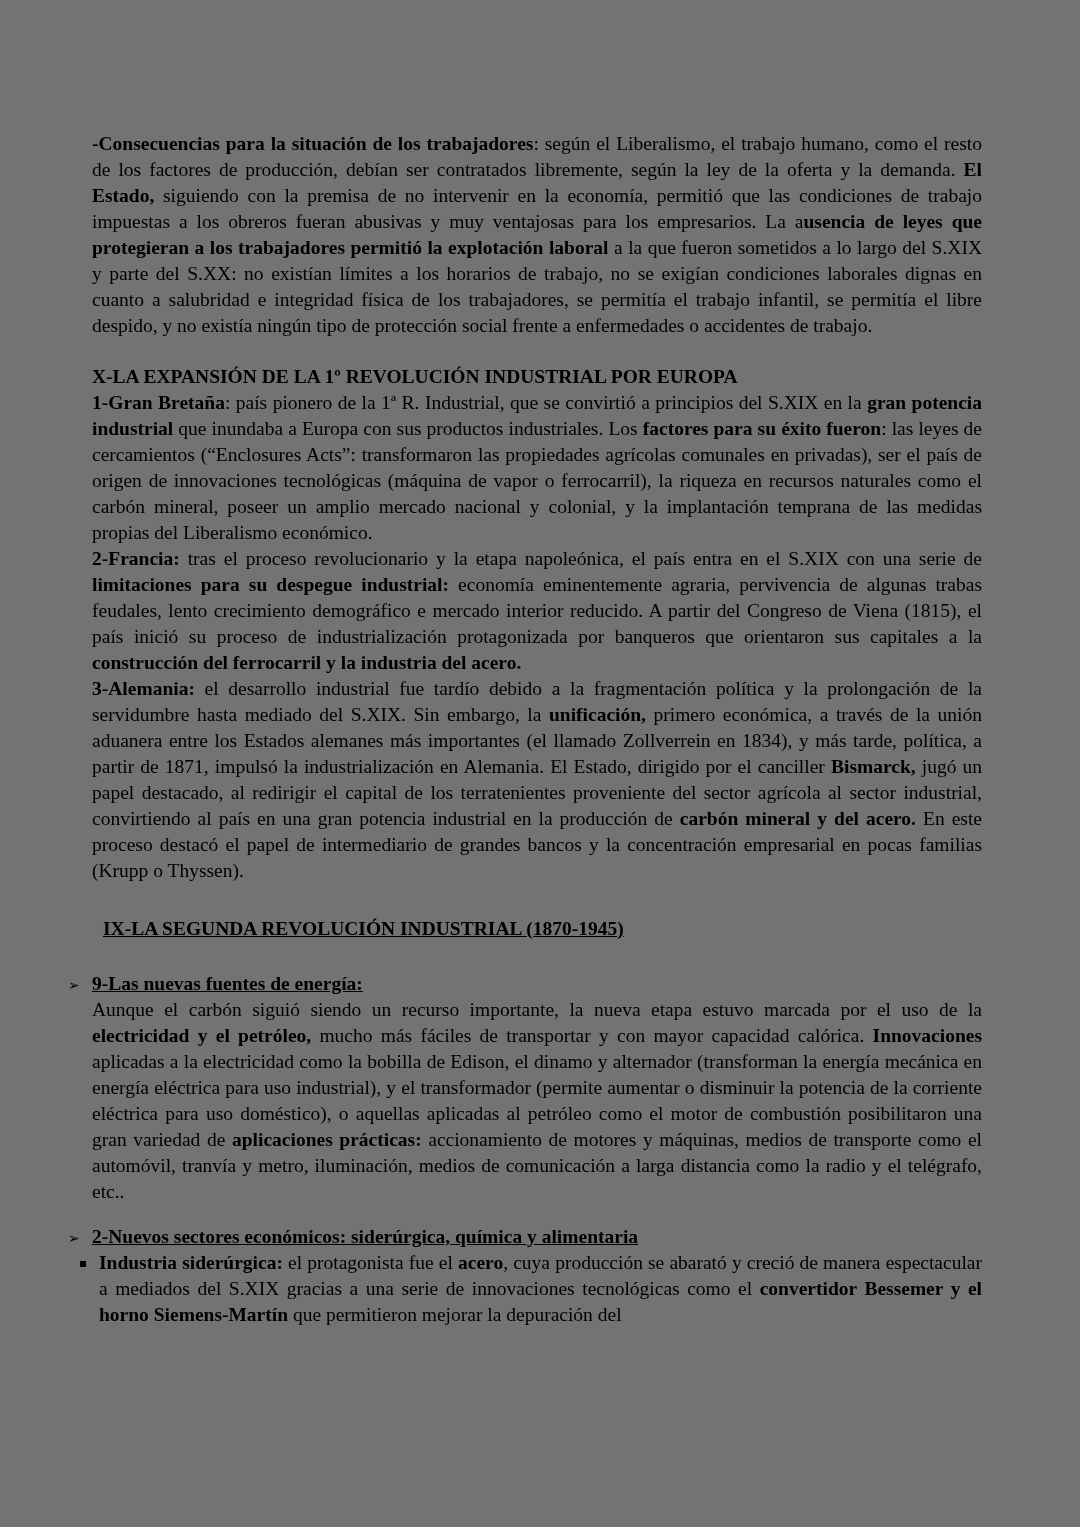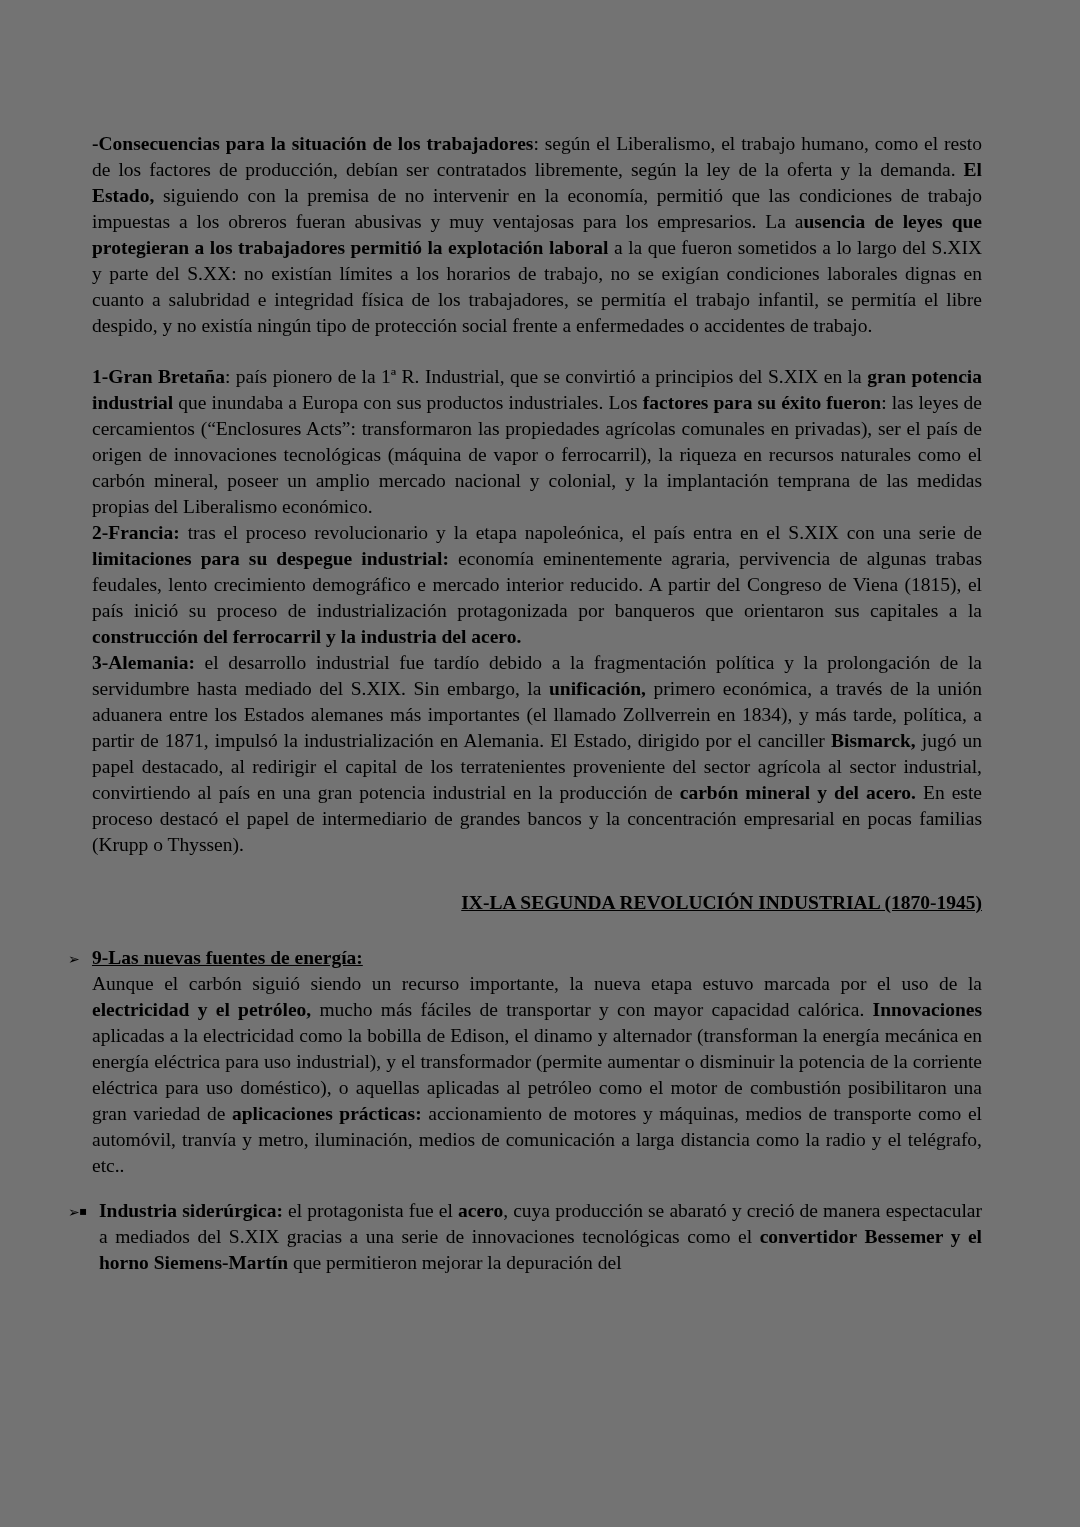--- a/index.html
+++ b/index.html
@@ -15,21 +15,21 @@
     left: 92px;
     top: 131px;
     width: 890px;
     font-family: "Liberation Serif", "DejaVu Serif", serif;
     font-size: 19.5px;
     line-height: 26px;
     color: #000000;
   }
   .p   { text-align: justify; }
   .h   { text-align: left; }
-  .h2  { text-align: right; margin-left: 11px; }
+  .h2  { text-align: left; margin-left: 11px; }
   .li1 { position: relative; text-align: justify; }
   .li1 > .bullet {
     position: absolute; left: -24px; top: 1px;
     font-family: "DejaVu Sans", sans-serif;
     font-size: 14px; text-decoration: none;
   }
   .li2 { position: relative; text-align: justify; padding-left: 7px; }
   .li2 > .bullet {
     position: absolute; left: -13px; top: 0px;
     font-family: "DejaVu Sans", sans-serif;
@@ -39,25 +39,26 @@
   .u { text-decoration: underline; }
   .sp { width: 100%; }
 </style>
 </head>
 <body>
 
 <div class="page">
   <div class="content">
       <div class="p"><span class="b">-Consecuencias para la situación de los trabajadores</span><span>: según el Liberalismo, el trabajo humano, como el resto de los factores de producción, debían ser contratados libremente, según la ley de la oferta y la demanda. </span><span class="b">El Estado,</span><span> siguiendo con la premisa de no intervenir en la economía, permitió que las condiciones de trabajo impuestas a los obreros fueran abusivas y muy ventajosas para los empresarios. La a</span><span class="b">usencia de leyes que protegieran a los trabajadores permitió la explotación laboral</span><span> a la que fueron sometidos a lo largo del S.XIX y parte del S.XX: no existían límites a los horarios de trabajo, no se exigían condiciones laborales dignas en cuanto a salubridad e integridad física de los trabajadores, se permitía el trabajo infantil, se permitía el libre despido, y no existía ningún tipo de protección social frente a enfermedades o accidentes de trabajo.</span></div>
       <div class="sp" style="height: 25px;"></div>
+      <div class="h"><span class="b">X-LA EXPANSIÓN DE LA 1º REVOLUCIÓN INDUSTRIAL POR EUROPA</span></div>
       <div class="p"><span class="b">1-Gran Bretaña</span><span>: país pionero de la 1ª R. Industrial, que se convirtió a principios del S.XIX en la </span><span class="b">gran potencia industrial</span><span> que inundaba a Europa con sus productos industriales. Los </span><span class="b">factores para su éxito fueron</span><span>: las leyes de cercamientos (“Enclosures Acts”: transformaron las propiedades agrícolas comunales en privadas), ser el país de origen de innovaciones tecnológicas (máquina de vapor o ferrocarril), la riqueza en recursos naturales como el carbón mineral, poseer un amplio mercado nacional y colonial, y la implantación temprana de las medidas propias del Liberalismo económico.</span></div>
       <div class="p"><span class="b">2-Francia:</span><span> tras el proceso revolucionario y la etapa napoleónica, el país entra en el S.XIX con una serie de </span><span class="b">limitaciones para su despegue industrial:</span><span> economía eminentemente agraria, pervivencia de algunas trabas feudales, lento crecimiento demográfico e mercado interior reducido. A partir del Congreso de Viena (1815), el país inició su proceso de industrialización protagonizada por banqueros que orientaron sus capitales a la </span><span class="b">construcción del ferrocarril y la industria del acero.</span></div>
       <div class="p"><span class="b">3-Alemania:</span><span> el desarrollo industrial fue tardío debido a la fragmentación política y la prolongación de la servidumbre hasta mediado del S.XIX. Sin embargo, la </span><span class="b">unificación,</span><span> primero económica, a través de la unión aduanera entre los Estados alemanes más importantes (el llamado Zollverrein en 1834), y más tarde, política, a partir de 1871, impulsó la industrialización en Alemania. El Estado, dirigido por el canciller </span><span class="b">Bismarck,</span><span> jugó un papel destacado, al redirigir el capital de los terratenientes proveniente del sector agrícola al sector industrial, convirtiendo al país en una gran potencia industrial en la producción de </span><span class="b">carbón mineral y del acero.</span><span> En este proceso destacó el papel de intermediario de grandes bancos y la concentración empresarial en pocas familias (Krupp o Thyssen).</span></div>
       <div class="sp" style="height: 32px;"></div>
       <div class="h2"><span class="b u">IX-LA SEGUNDA REVOLUCIÓN INDUSTRIAL (1870-1945)</span></div>
       <div class="sp" style="height: 29px;"></div>
       <div class="li1"><span class="bullet">➢</span><span class="b u">9-Las nuevas fuentes de energía:</span></div>
       <div class="p"><span>Aunque el carbón siguió siendo un recurso importante, la nueva etapa estuvo marcada por el uso de la </span><span class="b">electricidad y el petróleo,</span><span> mucho más fáciles de transportar y con mayor capacidad calórica. </span><span class="b">Innovaciones</span><span> aplicadas a la electricidad como la bobilla de Edison, el dinamo y alternador (transforman la energía mecánica en energía eléctrica para uso industrial), y el transformador (permite aumentar o disminuir la potencia de la corriente eléctrica para uso doméstico), o aquellas aplicadas al petróleo como el motor de combustión posibilitaron una gran variedad de </span><span class="b">aplicaciones prácticas:</span><span> accionamiento de motores y máquinas, medios de transporte como el automóvil, tranvía y metro,  iluminación, medios de comunicación a larga distancia como la radio y el telégrafo, etc..</span></div>
       <div class="sp" style="height: 19px;"></div>
-      <div class="li1"><span class="bullet">➢</span></div>
+      <div class="li1"><span class="bullet">➢</span><span class="b u">2-Nuevos sectores económicos: siderúrgica, química y alimentaria</span></div>
       <div class="li2"><span class="bullet">▪</span><span class="b">Industria siderúrgica:</span><span> el protagonista fue el </span><span class="b">acero</span><span>, cuya producción se abarató y creció de manera espectacular a mediados del S.XIX gracias a una serie de innovaciones tecnológicas como el </span><span class="b">convertidor Bessemer y el horno Siemens-Martín</span><span> que permitieron mejorar la depuración del</span></div>
     </div>
 </div>
 
 </body></html>

